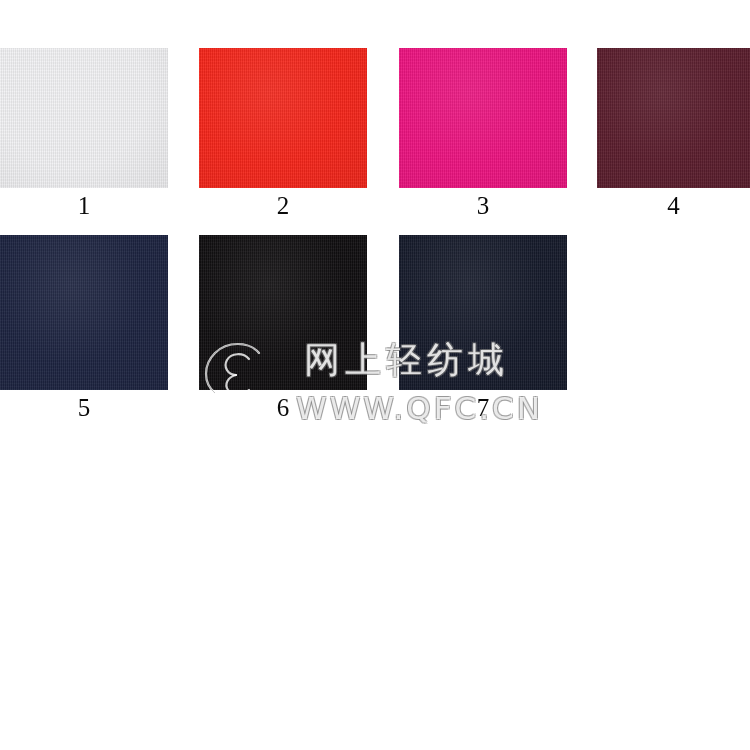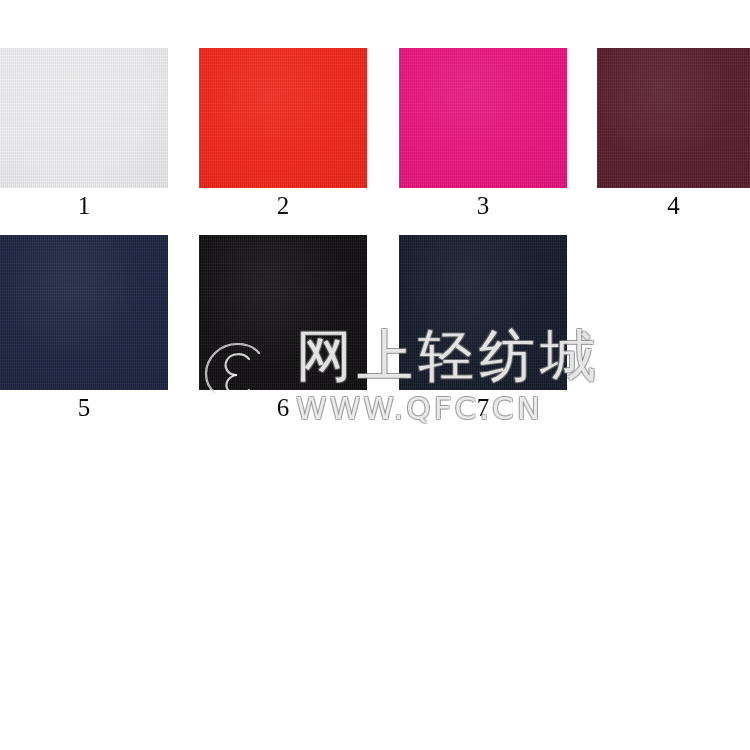--- a/index.html
+++ b/index.html
@@ -81,24 +81,24 @@
   }
   .wm-logo {
     position: absolute;
     left: 197px;
     top: 337px;
     width: 88px;
     height: 78px;
   }
   .wm-cn {
     position: absolute;
-    left: 296px;
+    left: 304px;
     top: 336px;
-    font-family: Liberation Mono, monospace;
-    font-size: 56px;
+    font-family: Liberation Serif, serif;
+    font-size: 36px;
     line-height: 48px;
     letter-spacing: 5px;
     font-weight: 400;
     color: rgba(255,255,255,0.80);
     text-shadow:
       -1px -1px 0 rgba(120,120,120,0.55),
        1px -1px 0 rgba(120,120,120,0.55),
       -1px  1px 0 rgba(120,120,120,0.55),
        1px  1px 0 rgba(120,120,120,0.55);
     white-space: nowrap;

